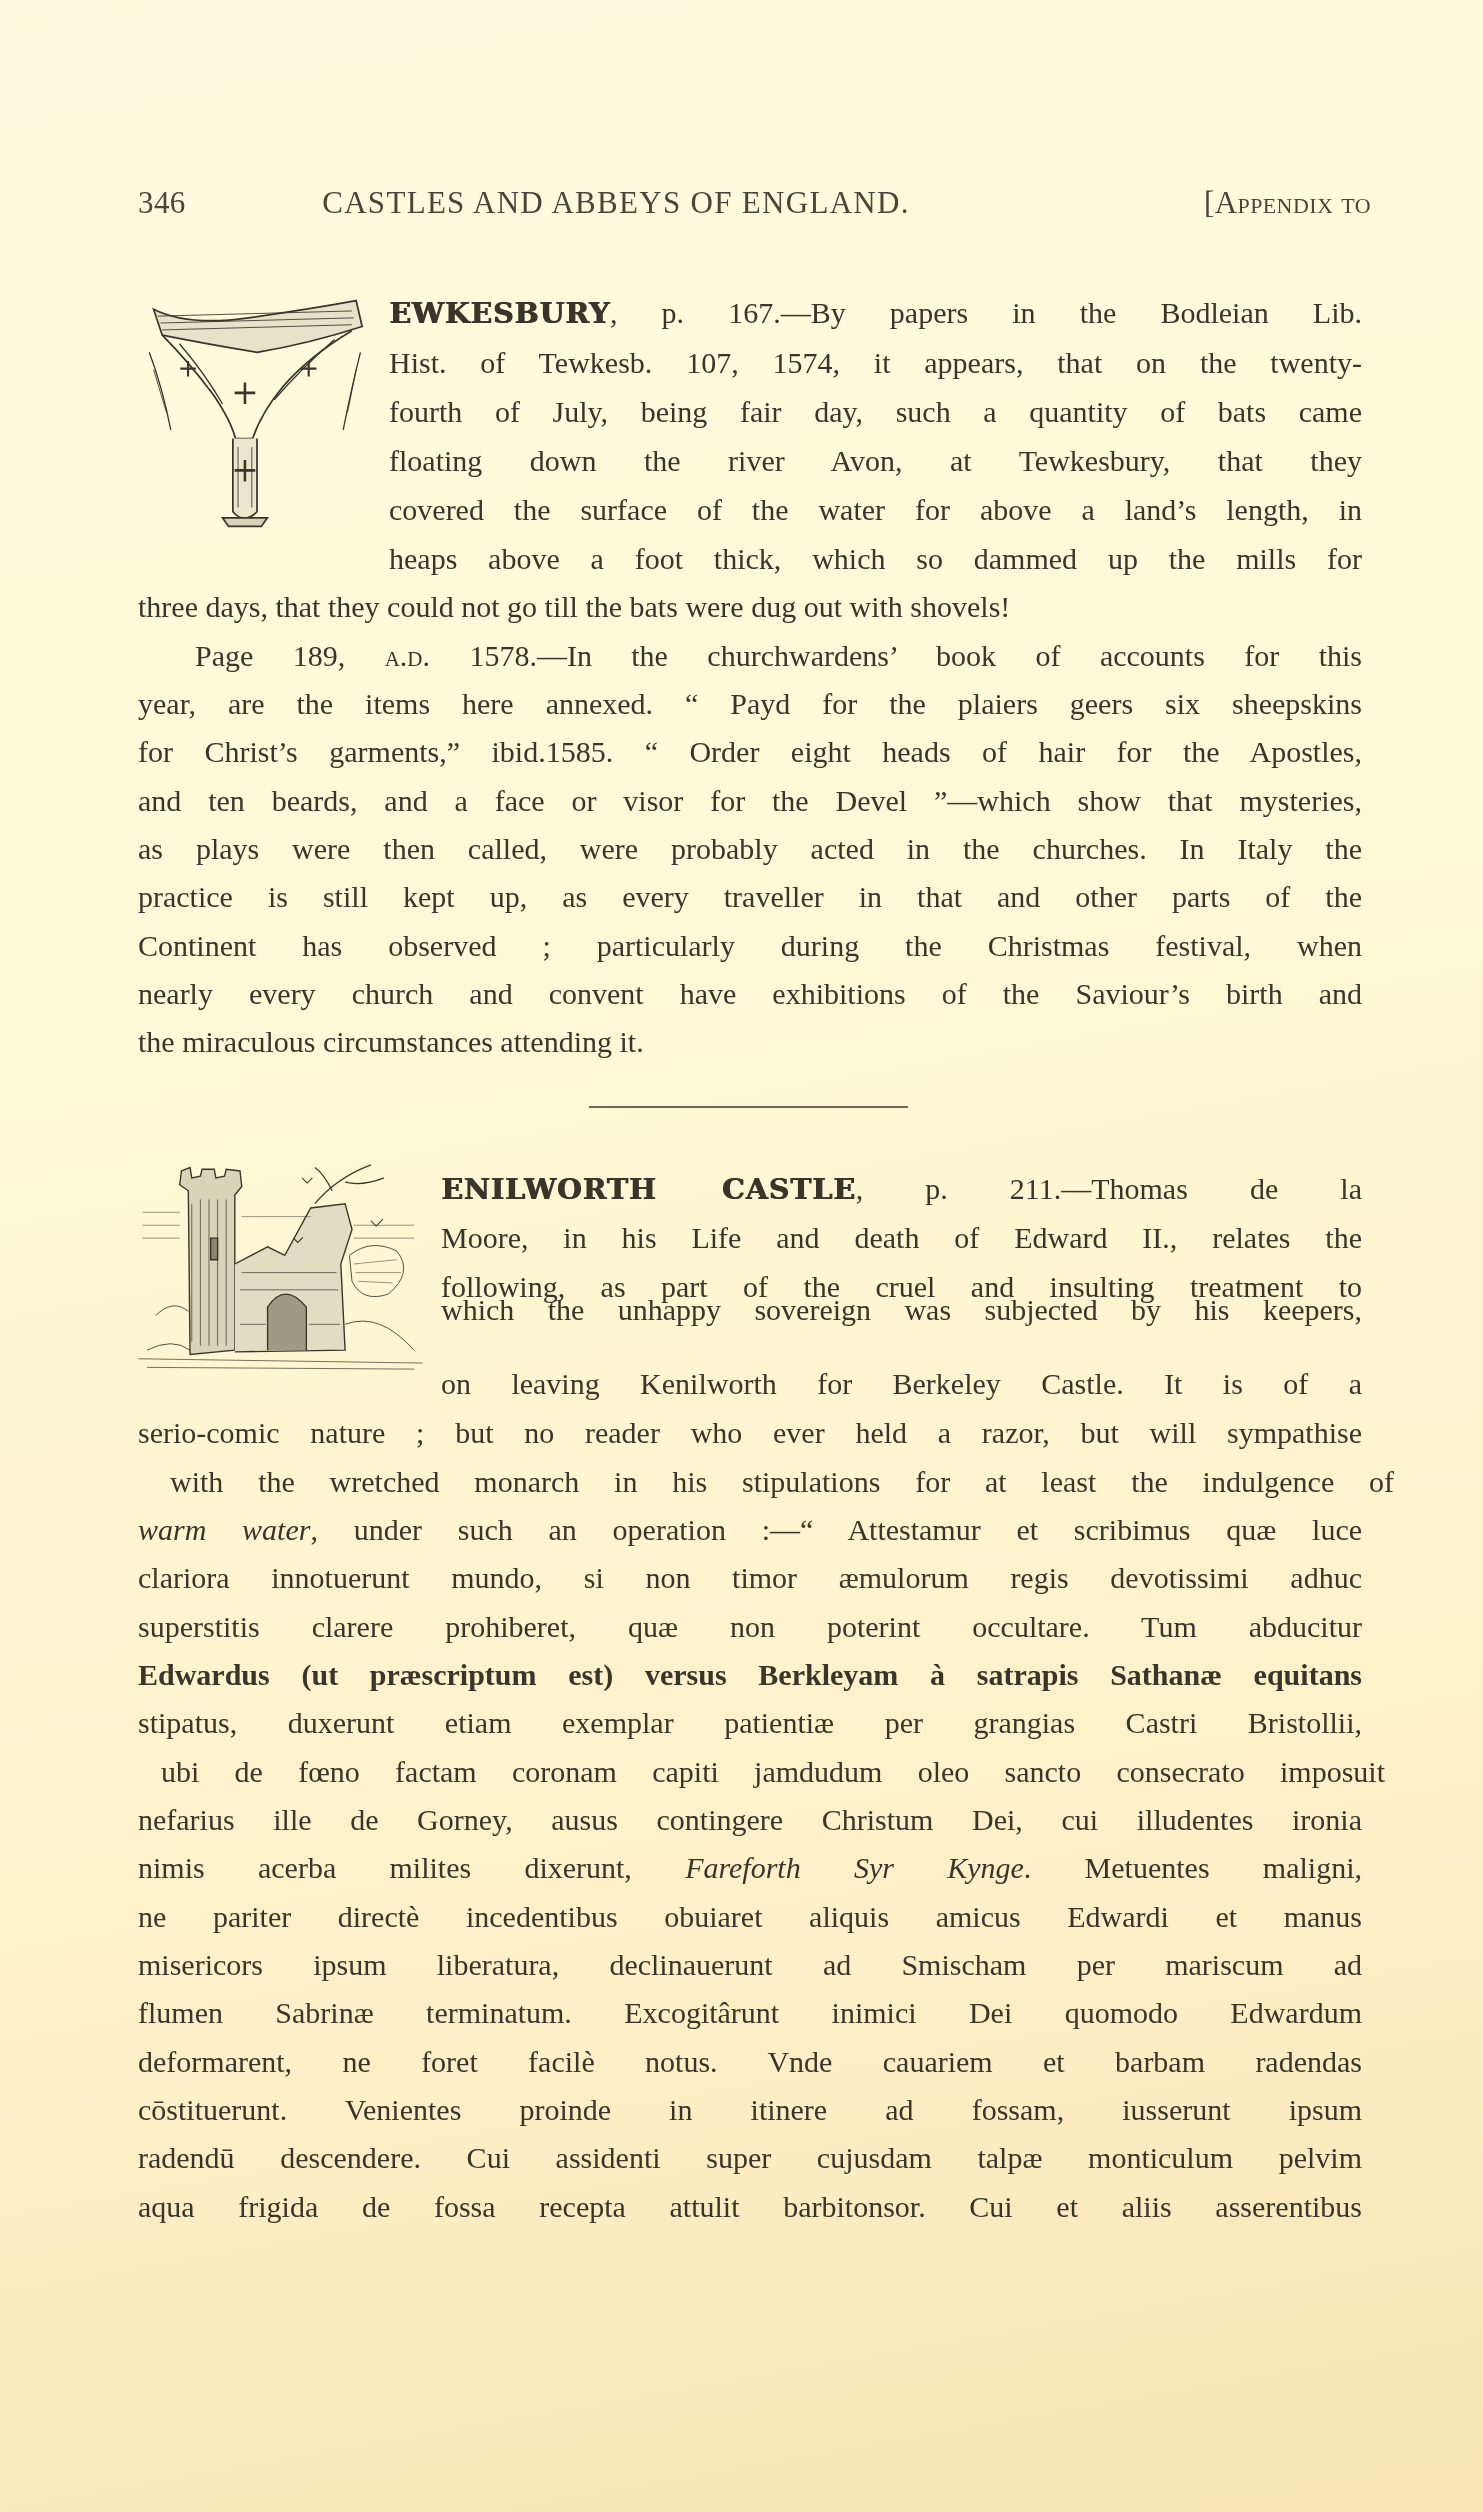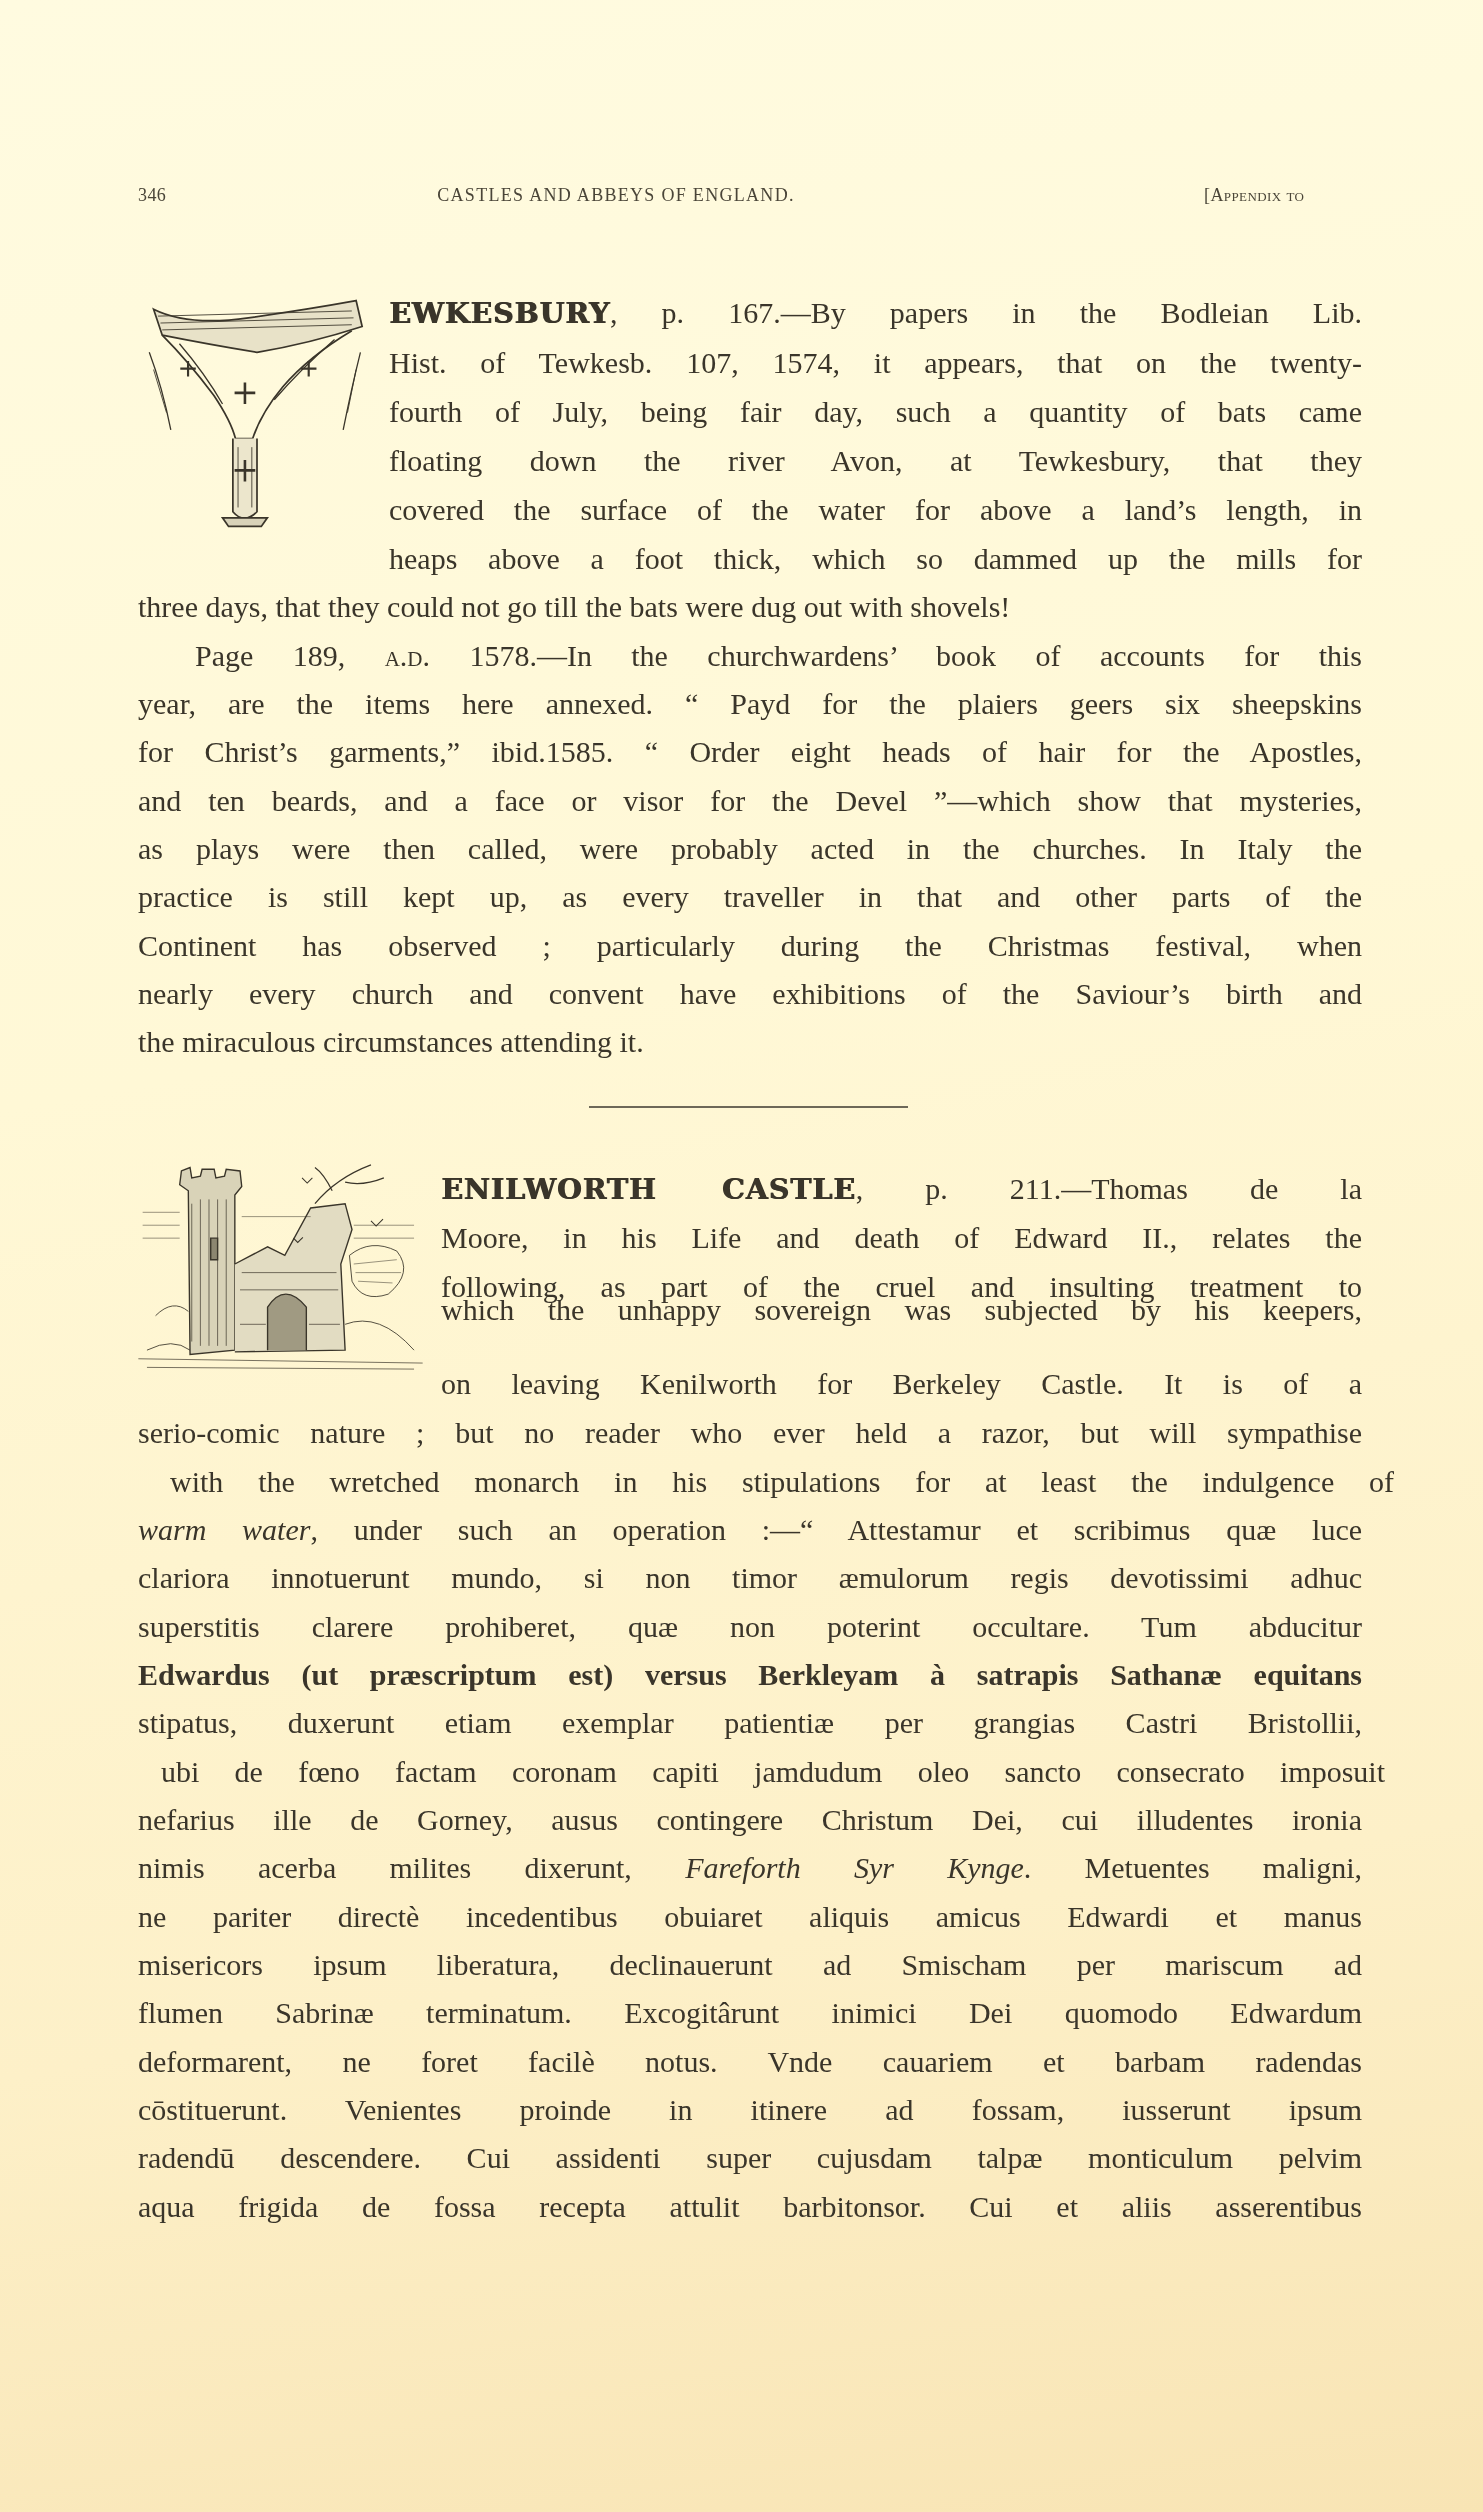--- a/index.html
+++ b/index.html
@@ -2,21 +2,21 @@
 <html style="font-size:14px"><head>
 <meta charset="utf-8">
 <style>
   html, body { margin: 0; padding: 0; }
   body {
     width: 1484px; height: 2512px; position: relative; overflow: hidden;
     background: linear-gradient(170deg, #fffbe0 0%, #fff8d6 40%, #fdf0c8 75%, #f8e4b4 100%);
     font-family: "Liberation Serif", "DejaVu Serif", serif;
     color: #3a352a;
   }
-  .hdr { position: absolute; top: 185px; font-size: 18px; letter-spacing: 0.4px; color: #4a4538; }
+  .hdr { position: absolute; top: 185px; font-size: 31px; letter-spacing: 0.4px; color: #4a4538; }
   .hdr-num { left: 138px; }
   .hdr-title { left: 0; width: 1267px; text-align: center; letter-spacing: 1.3px; }
   .hdr-title span { display: inline-block; margin-left: -35px; }
   .hdr-right { left: 1204px; font-variant: small-caps; }
   .line {
     position: absolute; font-size: 30px; line-height: 35px; height: 35px;
     text-align: justify; text-align-last: justify; white-space: nowrap; overflow: visible;
   }
   .line.last { text-align-last: left; }
   .full { left: 138px; width: 1224px; }

